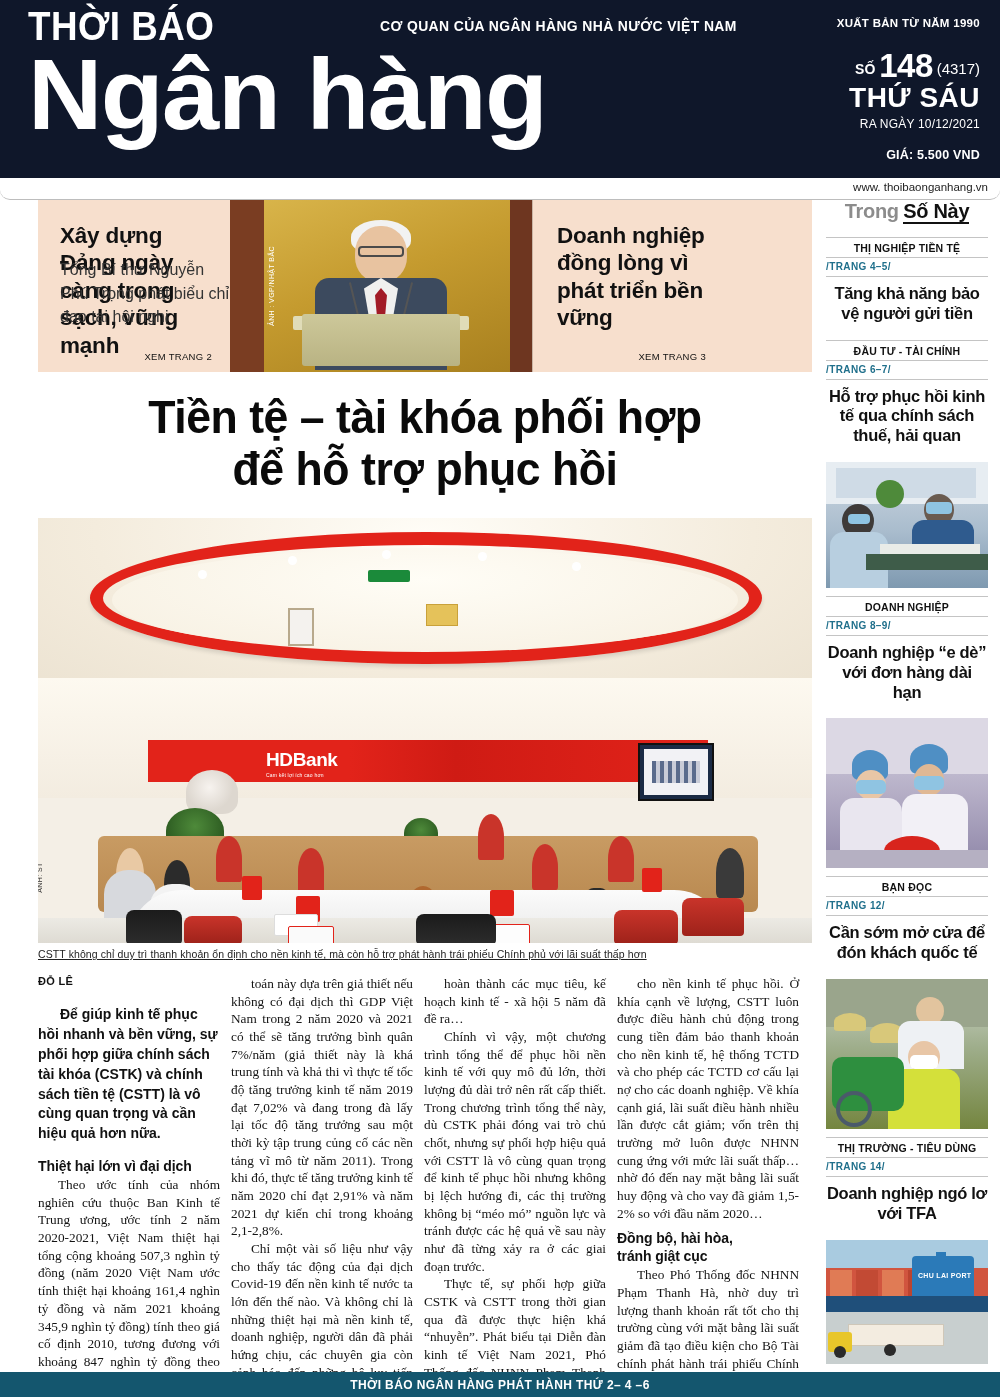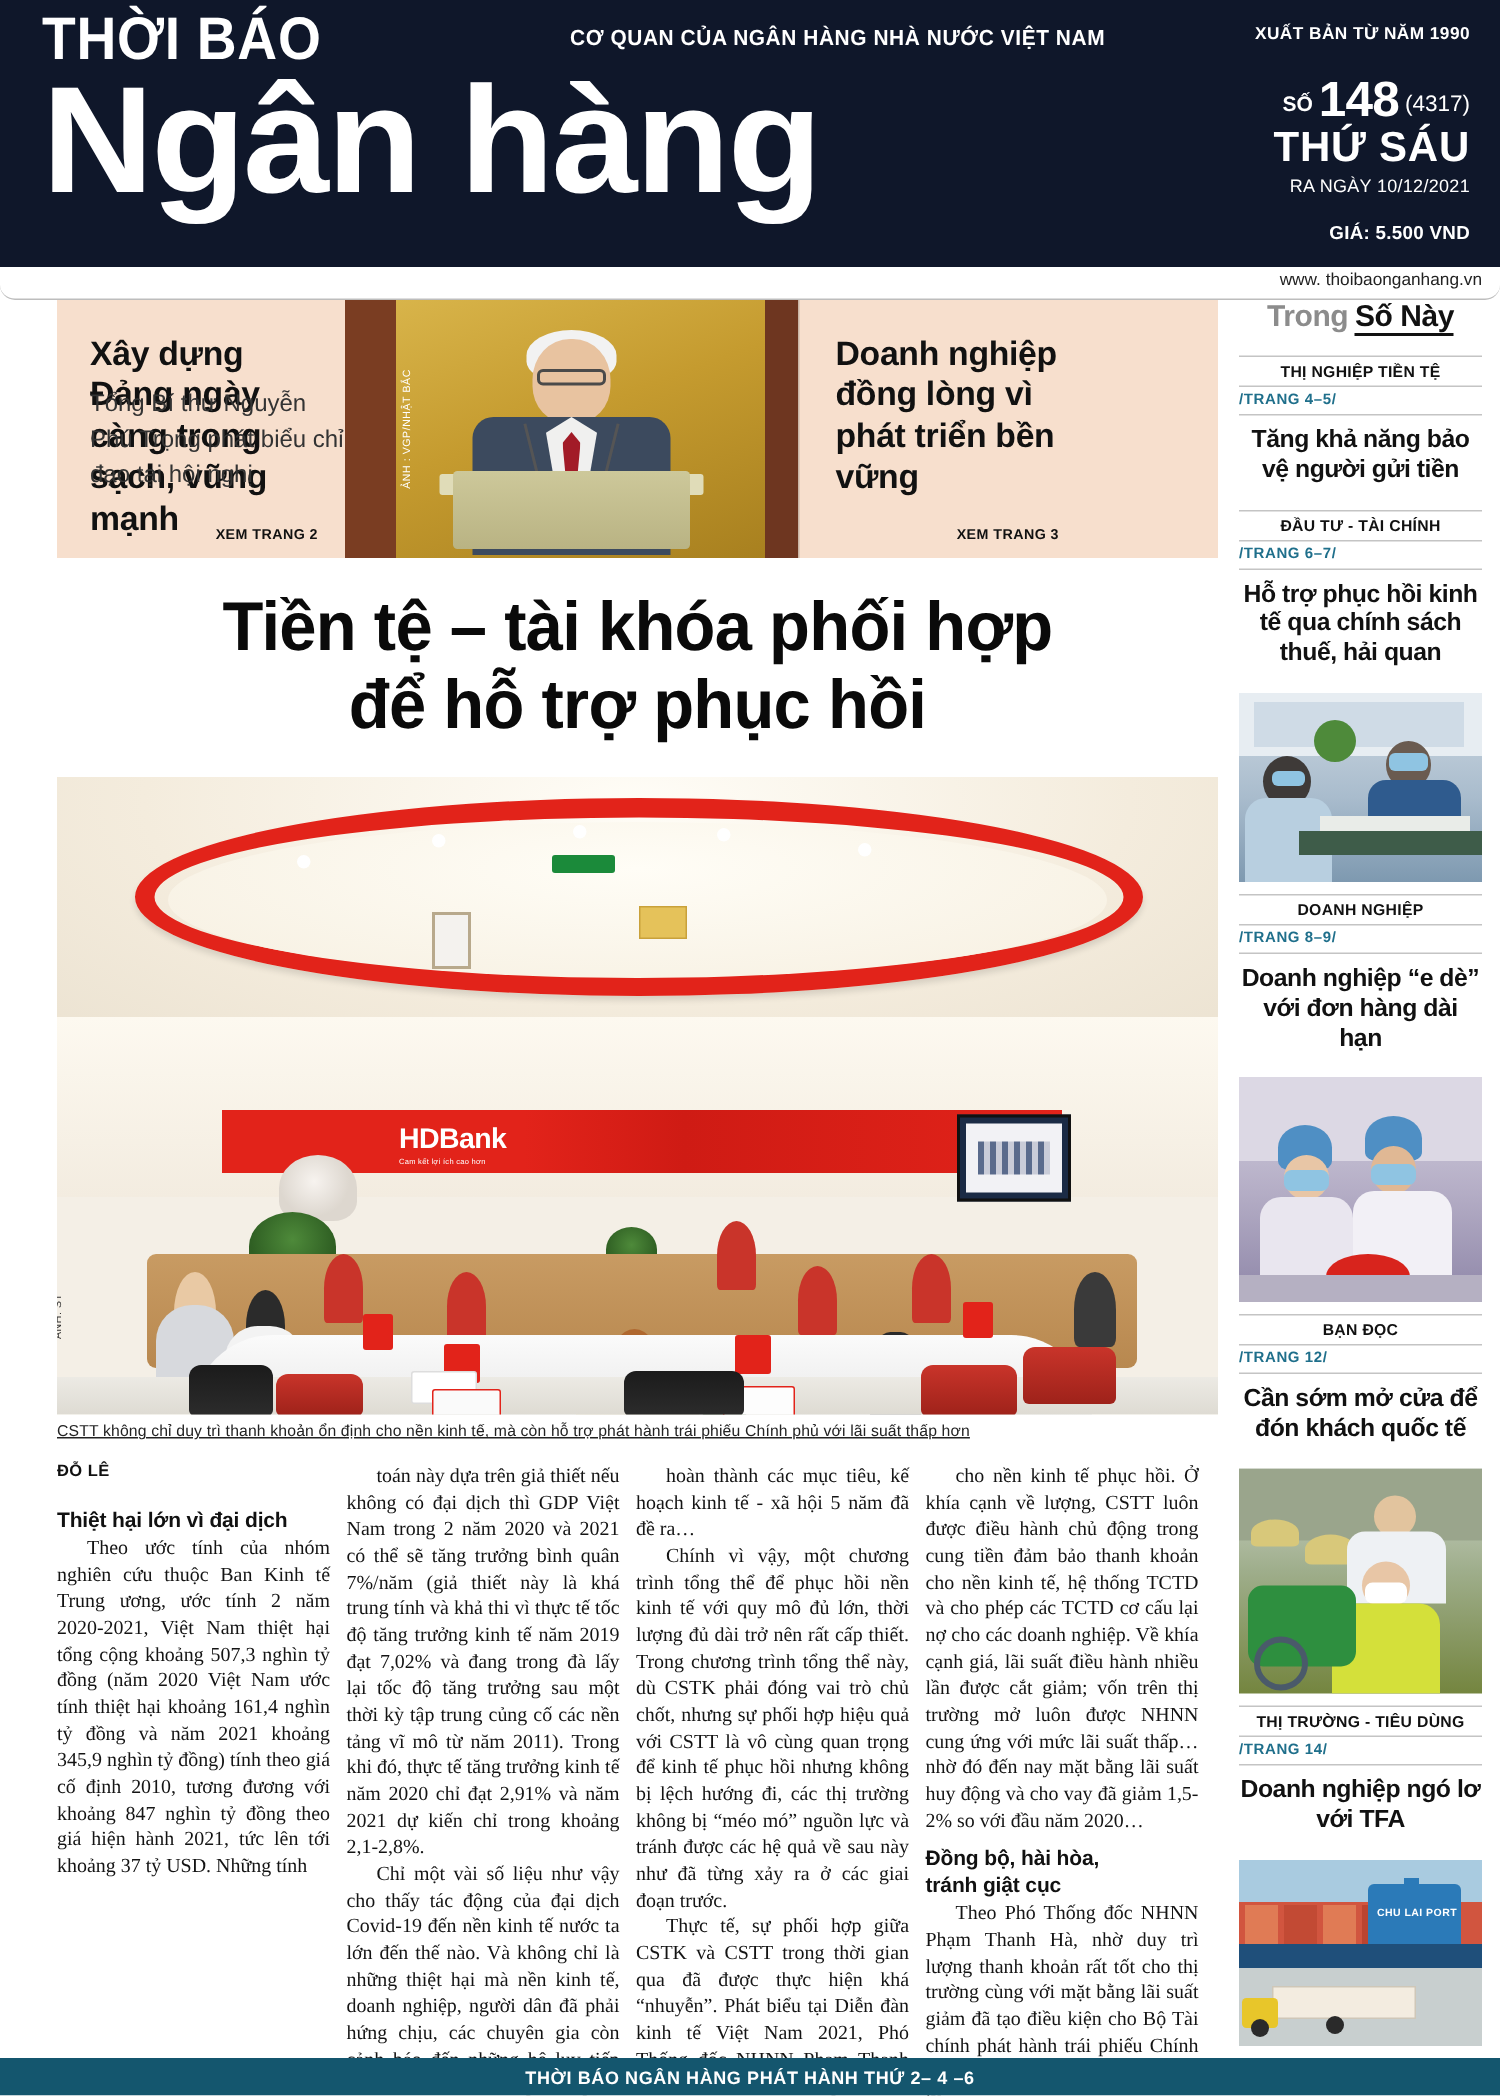--- a/index.html
+++ b/index.html
@@ -89,21 +89,21 @@
   .promo-h {
     font-size: 22.5px; font-weight: 800; color:#111;
     line-height: 1.22; letter-spacing: -0.2px;
   }
   .promo-sub {
     position:absolute; bottom: 44px; left: 22px;
     font-size: 16px; color:#333; line-height:1.45;
   }
   .promo-see {
     position:absolute; bottom: 10px; right: 18px;
-    font-size: 9.5px; font-weight: 700; letter-spacing:0.3px; color:#111;
+    font-size: 9.5px; font-weight: 400; letter-spacing:0.3px; color:#111;
   }
   .promo-photo {
     width: 302px; position: relative; overflow:hidden;
     background: linear-gradient(175deg,#c9a227 0%, #b99024 38%, #a67f1e 100%);
   }
   .promo-photo .credit {
     position:absolute; left:2px; top: 50%;
     transform: translateY(-50%) rotate(-90deg);
     transform-origin: center;
     font-size: 7px; letter-spacing:0.4px; color:#fff; white-space:nowrap;
@@ -415,20 +415,21 @@
 
     <div class="mp-credit">ẢNH: ST</div>
   </div>
 
   <div class="caption">CSTT không chỉ duy trì thanh khoản ổn định cho nền kinh tế, mà còn hỗ trợ phát hành trái phiếu Chính phủ với lãi suất thấp hơn</div>
 
   <div class="article">
 
     <div class="col">
       <div class="byline">ĐỖ LÊ</div>
+      <div class="lead">Để giúp kinh tế phục hồi nhanh và bền vững, sự phối hợp giữa chính sách tài khóa (CSTK) và chính sách tiền tệ (CSTT) là vô cùng quan trọng và cần hiệu quả hơn nữa.</div>
       <div class="subhead">Thiệt hại lớn vì đại dịch</div>
       <div class="body-p">Theo ước tính của nhóm nghiên cứu thuộc Ban Kinh tế Trung ương, ước tính 2 năm 2020-2021, Việt Nam thiệt hại tổng cộng khoảng 507,3 nghìn tỷ đồng (năm 2020 Việt Nam ước tính thiệt hại khoảng 161,4 nghìn tỷ đồng và năm 2021 khoảng 345,9 nghìn tỷ đồng) tính theo giá cố định 2010, tương đương với khoảng 847 nghìn tỷ đồng theo giá hiện hành 2021, tức lên tới khoảng 37 tỷ USD. Những tính</div>
     </div>
 
     <div class="col">
       <div class="body-p">toán này dựa trên giả thiết nếu không có đại dịch thì GDP Việt Nam trong 2 năm 2020 và 2021 có thể sẽ tăng trưởng bình quân 7%/năm (giả thiết này là khá trung tính và khả thi vì thực tế tốc độ tăng trưởng kinh tế năm 2019 đạt 7,02% và đang trong đà lấy lại tốc độ tăng trưởng sau một thời kỳ tập trung củng cố các nền tảng vĩ mô từ năm 2011). Trong khi đó, thực tế tăng trưởng kinh tế năm 2020 chỉ đạt 2,91% và năm 2021 dự kiến chỉ trong khoảng 2,1-2,8%.</div>
       <div class="body-p">Chỉ một vài số liệu như vậy cho thấy tác động của đại dịch Covid-19 đến nền kinh tế nước ta lớn đến thế nào. Và không chỉ là những thiệt hại mà nền kinh tế, doanh nghiệp, người dân đã phải hứng chịu, các chuyên gia còn cảnh báo đến những hệ lụy tiếp diễn và kéo dài trong tương lai như nguy cơ lỡ nhịp, tụt hậu, khó</div>
     </div>
 
     <div class="col">

